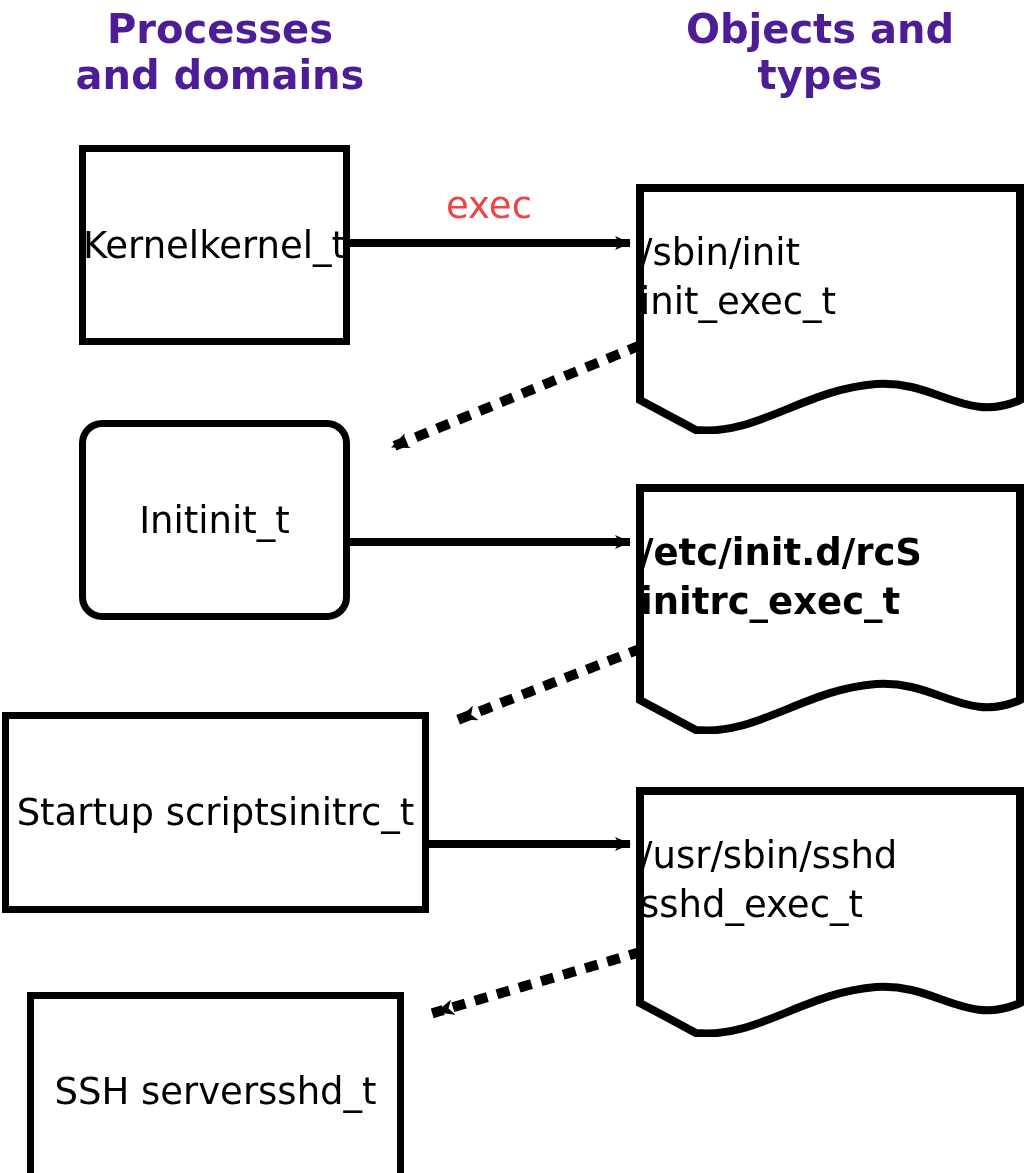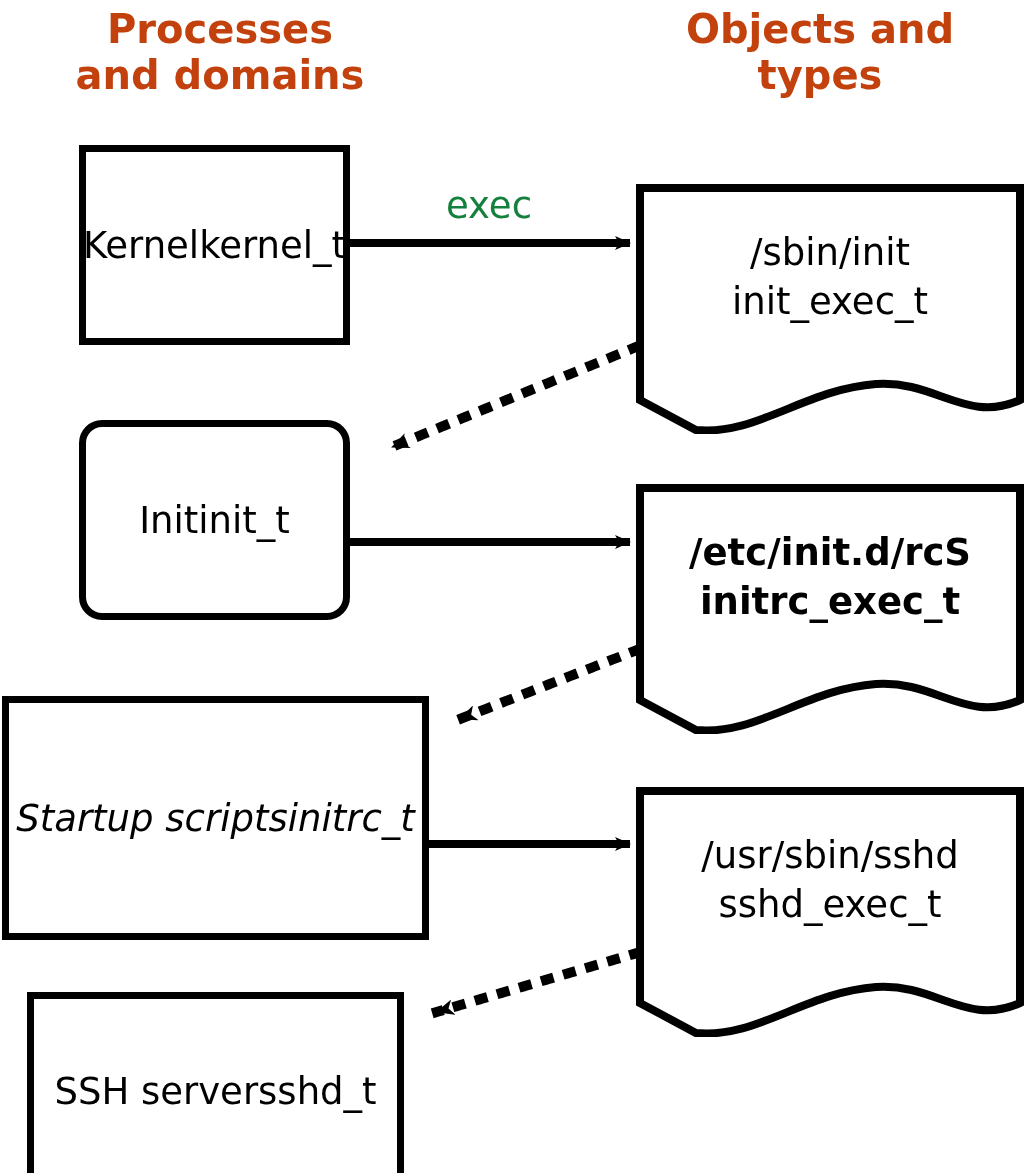--- a/index.html
+++ b/index.html
@@ -16,21 +16,21 @@
     height: 1173px;
     background: #ffffff;
     overflow: hidden;
   }
   .col-header {
     position: absolute;
     font-family: "DejaVu Sans", sans-serif;
     font-weight: bold;
     font-size: 40px;
     line-height: 46px;
-    color: #c2410c;
+    color: #4c1d95;
     text-align: center;
     white-space: pre-line;
   }
   #header-left  { left: 30px;  top: 6px;  width: 380px; }
   #header-right { left: 620px; top: 6px; width: 400px; }
 
   .proc-box {
     position: absolute;
     box-sizing: border-box;
     border: 7px solid #000000;
@@ -45,38 +45,38 @@
     line-height: 49px;
   }
   .proc-box .l1, .proc-box .l2 { display: block; text-align: center; }
 
   .doc-shape {
     position: absolute;
   }
   .doc-shape svg { display: block; }
   .doc-label {
     position: absolute;
-    text-align: center;
+    text-align: left;
     color: #000000;
     font-family: "DejaVu Sans", sans-serif;
     font-size: 37px;
     line-height: 49px;
   }
   .doc-label .l1, .doc-label .l2 { display: block; }
 
   .edge-layer {
     position: absolute;
     left: 0; top: 0;
     width: 1024px;
     height: 1173px;
     pointer-events: none;
   }
   .edge-label {
     position: absolute;
-    color: #15803d;
+    color: #ef4444;
     font-family: "DejaVu Sans", sans-serif;
     font-size: 37px;
     line-height: 40px;
     white-space: nowrap;
   }
 </style>
 </head>
 <body>
 
 <div id="canvas">
@@ -126,21 +126,21 @@
   <div class="proc-box" style="left:79px; top:145px; width:271px; height:200px;">
     <span class="l1">Kernel</span>
     <span class="l2">kernel_t</span>
   </div>
 
   <div class="proc-box" style="left:79px; top:420px; width:271px; height:200px;border-radius:23px;">
     <span class="l1">Init</span>
     <span class="l2">init_t</span>
   </div>
 
-  <div class="proc-box" style="left:2px; top:696px; width:427px; height:244px;font-style:italic;">
+  <div class="proc-box" style="left:2px; top:712px; width:427px; height:201px;">
     <span class="l1">Startup scripts</span>
     <span class="l2">initrc_t</span>
   </div>
 
   <div class="proc-box" style="left:27px; top:970px; width:377px; height:199px;margin-top:22px;">
     <span class="l1">SSH server</span>
     <span class="l2">sshd_t</span>
   </div>
 
   <div class="doc-shape" style="left:636px; top:184px;">

